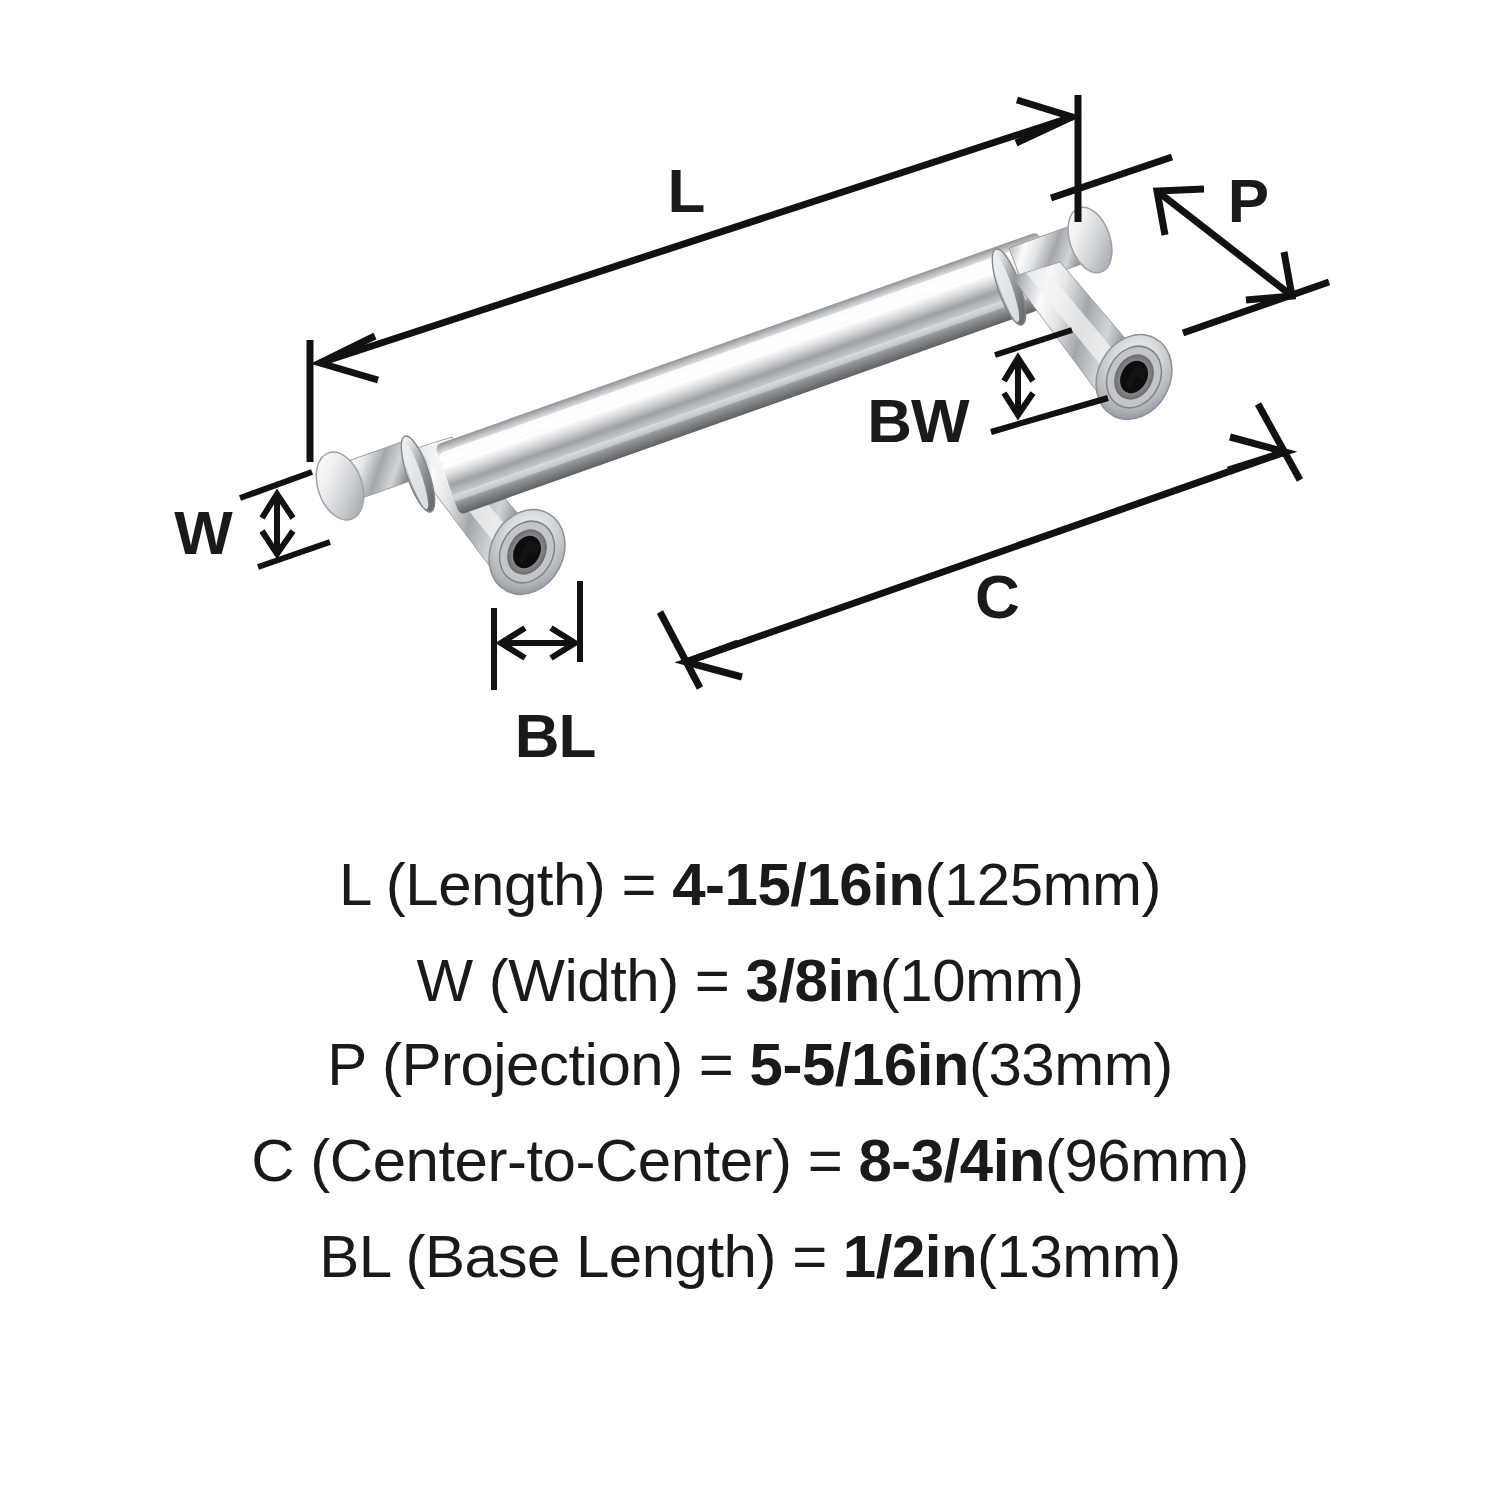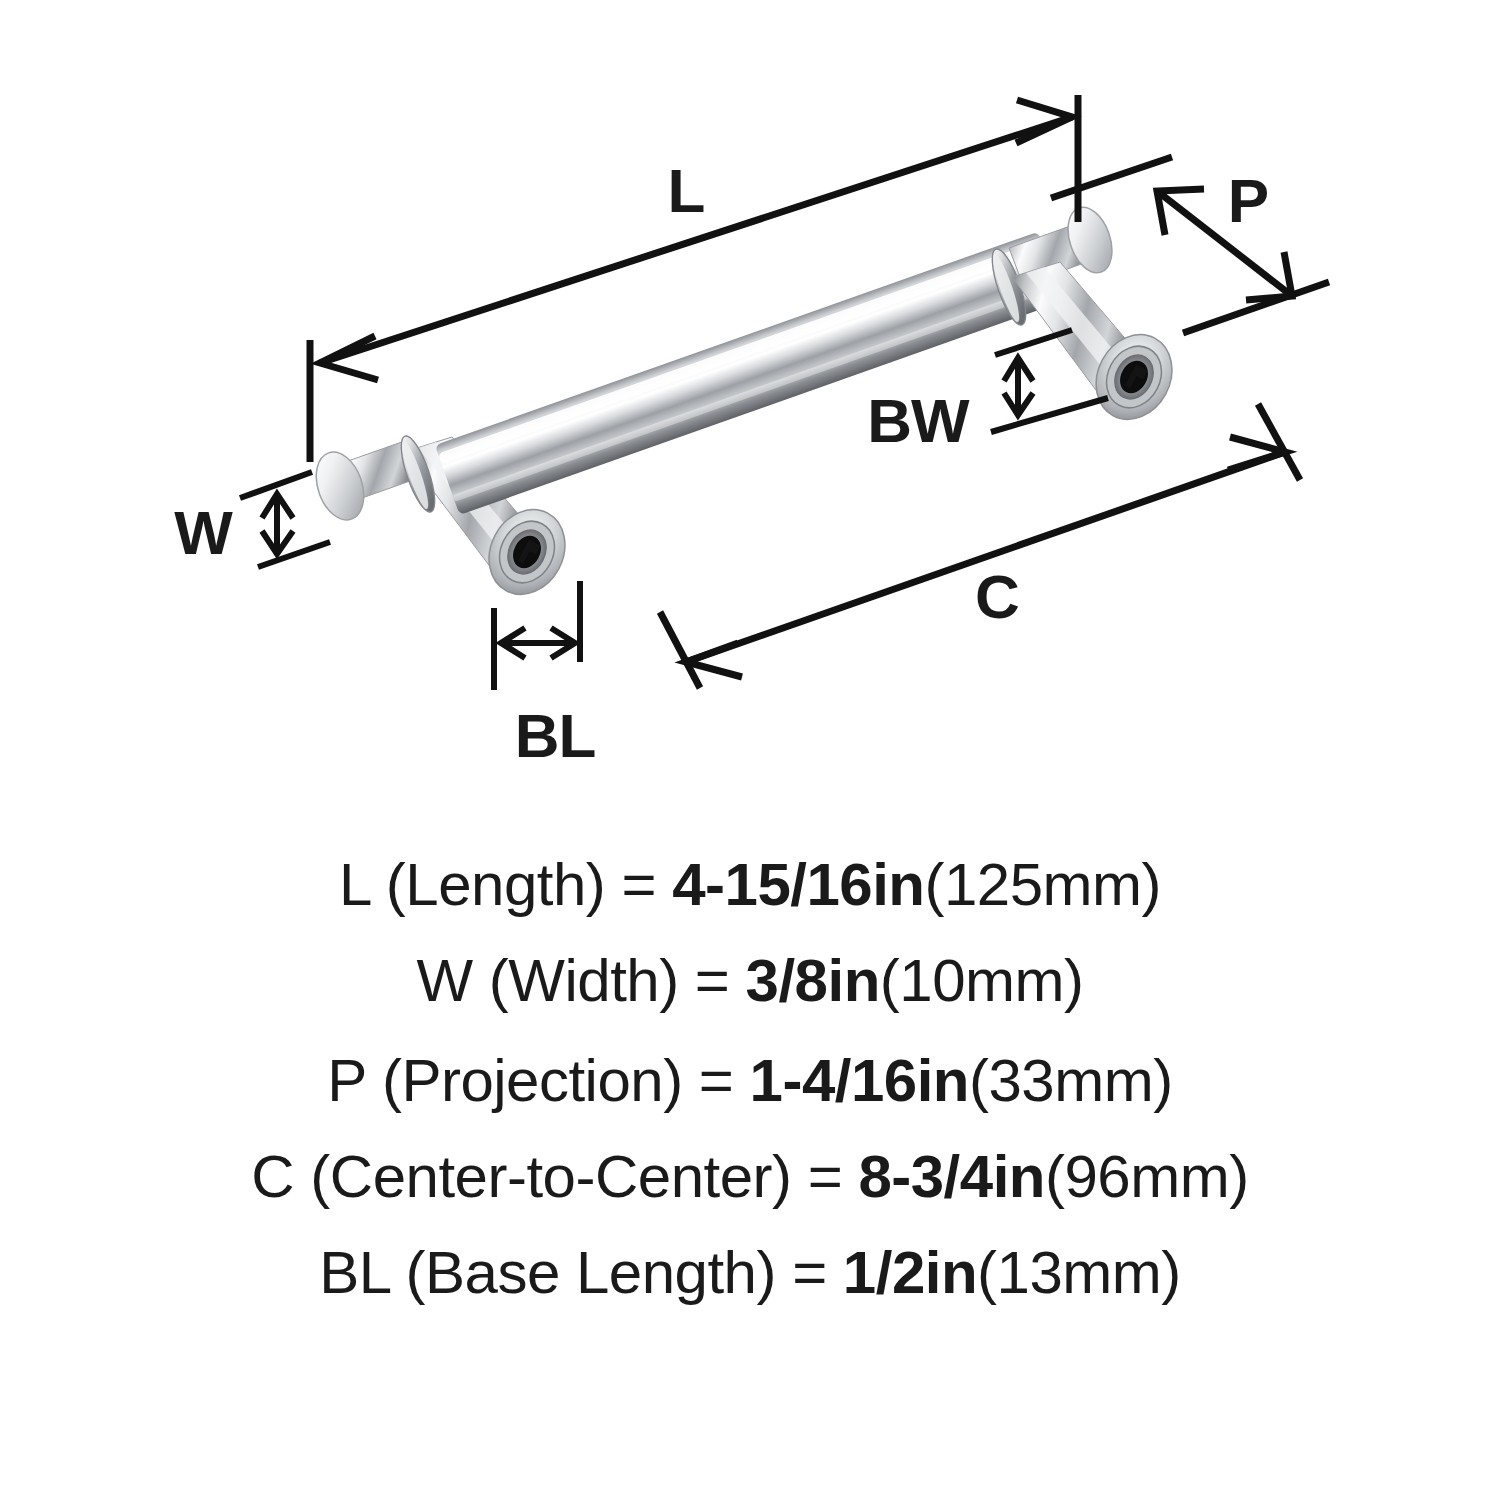--- a/index.html
+++ b/index.html
@@ -331,26 +331,26 @@
 
     </svg>
   </div>
 
   <div id="legend" style="position:absolute; left:0; top:855px; width:1500px;">
 
     <div class="spec-row" style="margin-bottom:36px;">
       <span class="spec-name">L (Length) = </span><span class="spec-value">4-15/16in</span><span class="spec-unit">(125mm)</span>
     </div>
 
-    <div class="spec-row" style="margin-bottom:40px;">
+    <div class="spec-row" style="margin-bottom:24px;">
       <span class="spec-name">W (Width) = </span><span class="spec-value">3/8in</span><span class="spec-unit">(10mm)</span>
     </div>
 
     <div class="spec-row" style="margin-bottom:36px;">
-      <span class="spec-name">P (Projection) = </span><span class="spec-value">1-4/16in</span><span class="spec-unit">(33mm)</span>
+      <span class="spec-name">P (Projection) = </span><span class="spec-value">5-5/16in</span><span class="spec-unit">(33mm)</span>
     </div>
 
     <div class="spec-row" style="margin-bottom:36px;">
       <span class="spec-name">C (Center-to-Center) = </span><span class="spec-value">8-3/4in</span><span class="spec-unit">(96mm)</span>
     </div>
 
     <div class="spec-row" style="margin-bottom:36px;margin-top:8px;">
       <span class="spec-name">BL (Base Length) = </span><span class="spec-value">1/2in</span><span class="spec-unit">(13mm)</span>
     </div>
 

